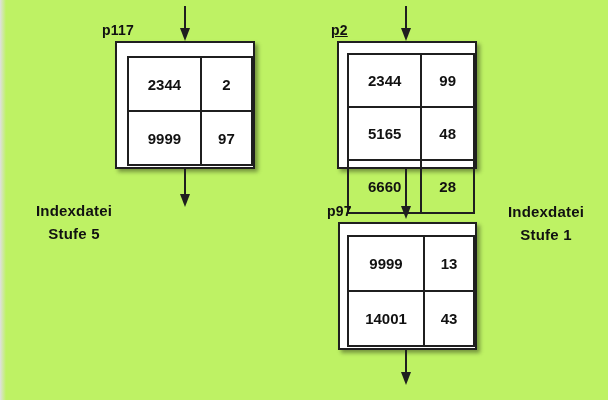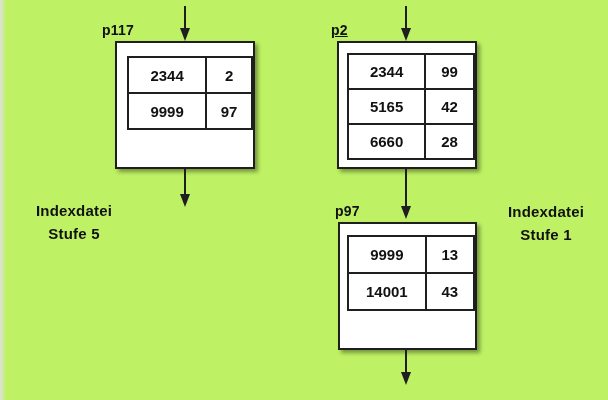--- a/index.html
+++ b/index.html
@@ -31,21 +31,21 @@
   }
   table.kv-table{
     border-collapse:collapse;
     position:absolute;
   }
   table.kv-table td{
     border:2px solid #1f1f1f;
     text-align:center;
     vertical-align:middle;
     font-size:15px;font-weight:bold;color:#111;
-    padding:4px;
+    padding:13px;
   }
   
   #table-p117{left:10px;top:13px;}
   #table-p117 td{height:26px;}
   #table-p117 td.key{width:72px;}
   #table-p117 td.val{width:38px;}
 
   #table-p2{left:8px;top:10px;}
   #table-p2 td{height:25px;}
   #table-p2 td.key{width:72px;}
@@ -107,34 +107,34 @@
   <div class="node-label" style="left:331px;top:22px;text-decoration:underline;">p2</div>
   <div class="node-box" style="left:337px;top:41px;width:140px;height:128px;">
     <table class="kv-table" id="table-p2">
       <tbody>
           <tr>
         <td class="key">2344</td>
         <td class="val">99</td>
       </tr>
       <tr>
         <td class="key">5165</td>
-        <td class="val">42</td>
+        <td class="val">48</td>
       </tr>
       <tr>
         <td class="key">6660</td>
         <td class="val">28</td>
       </tr>
     </tbody>
       </table>
   </div>
 
   <div class="arrow-line" style="left:405px;top:169px;height:38px;"></div>
   <div class="arrow-head" style="left:401px;top:206px;"></div>
 
-  <div class="node-label" style="left:327px;top:203px;margin-left:8px;">p97</div>
+  <div class="node-label" style="left:327px;top:203px;">p97</div>
   <div class="node-box" style="left:338px;top:222px;width:139px;height:128px;">
     <table class="kv-table" id="table-p97">
       <tbody>
           <tr>
         <td class="key">9999</td>
         <td class="val">13</td>
       </tr>
       <tr>
         <td class="key">14001</td>
         <td class="val">43</td>

